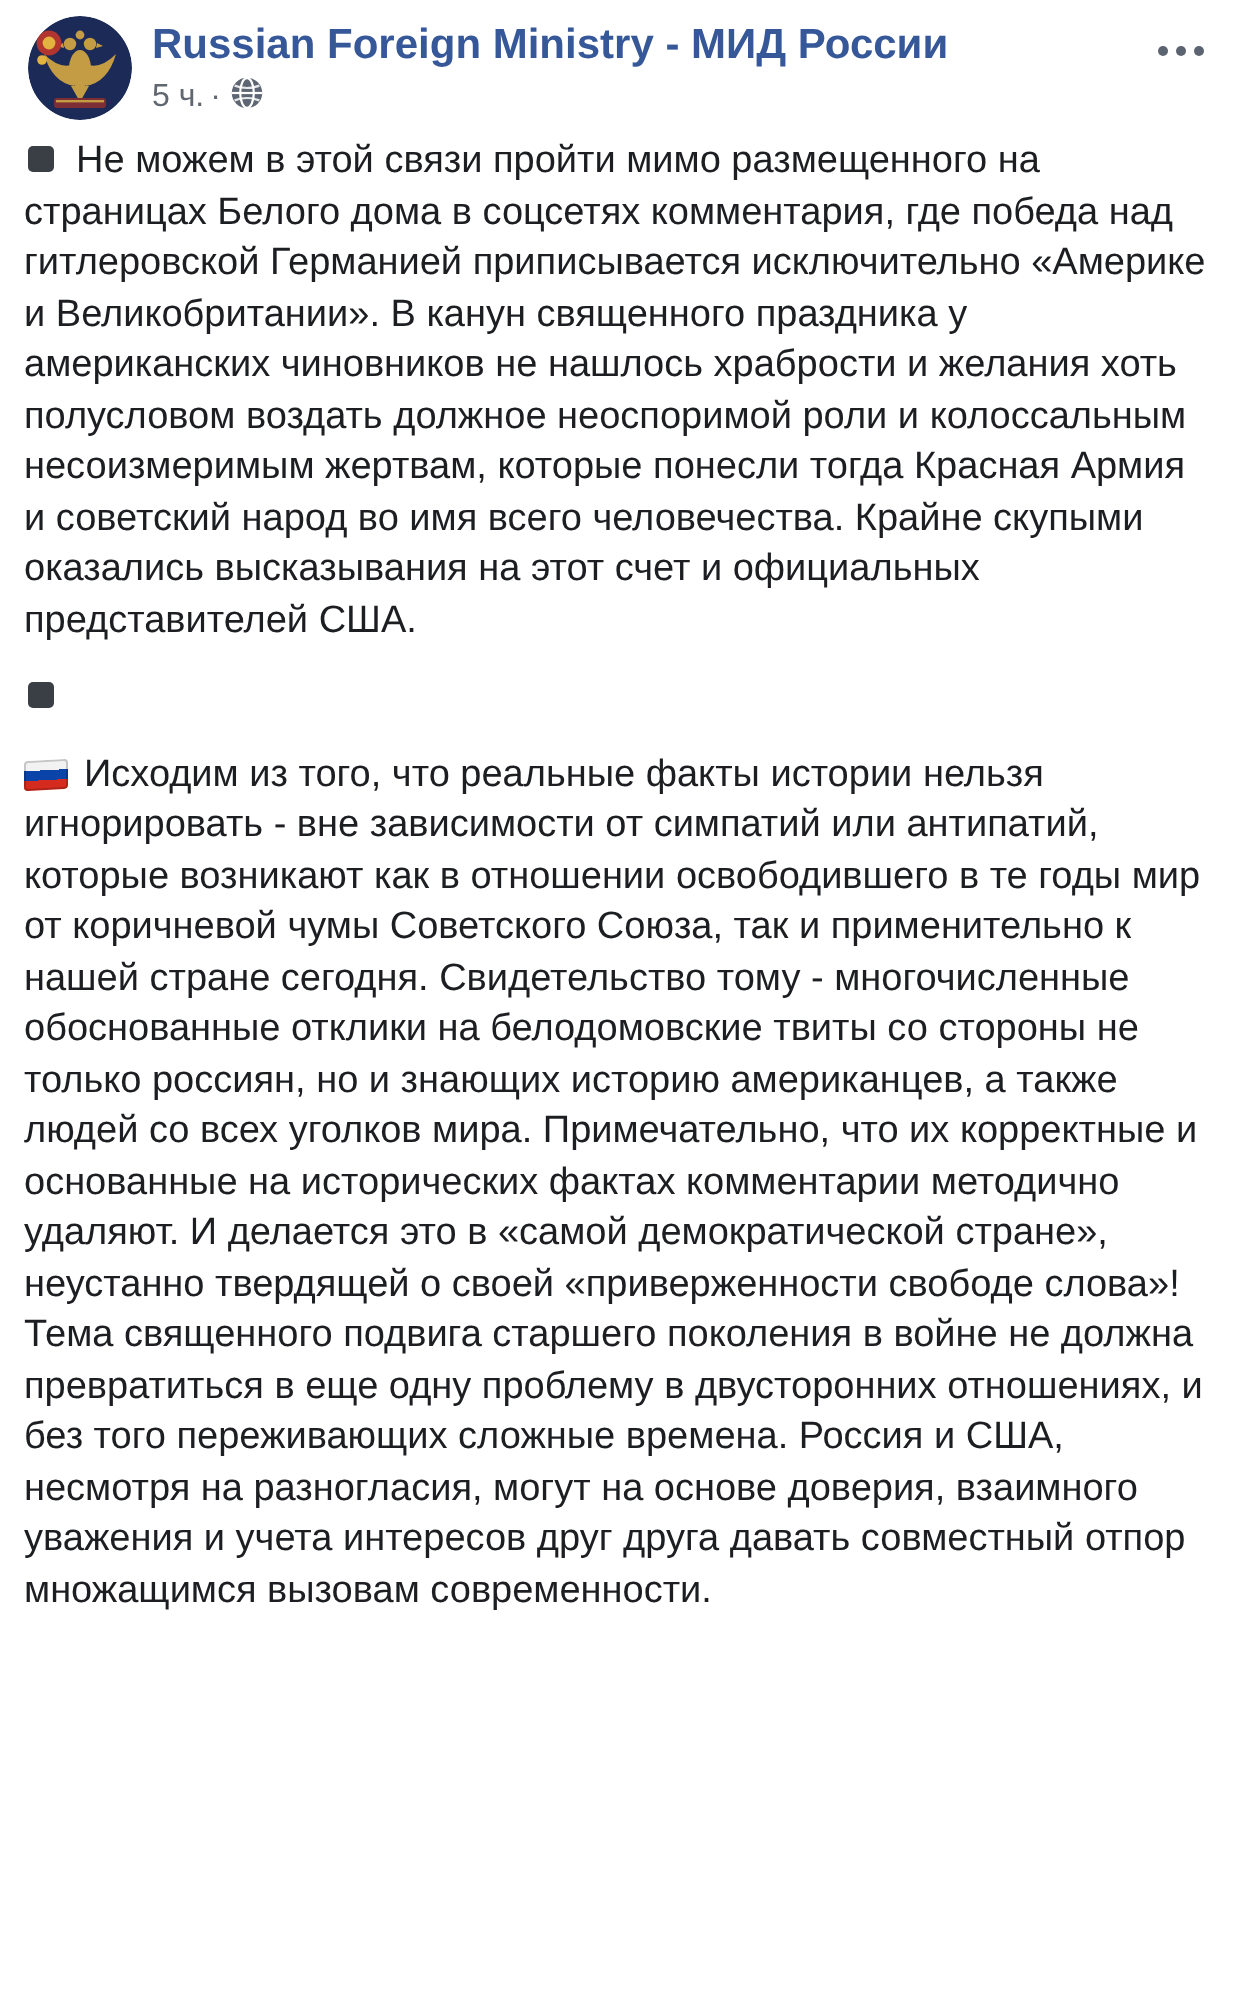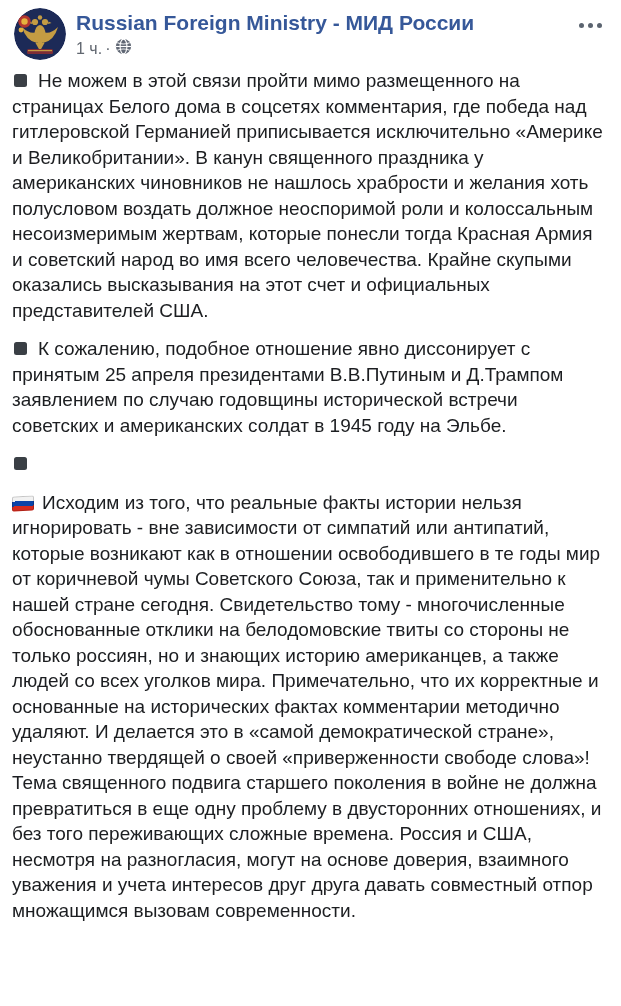--- a/index.html
+++ b/index.html
@@ -60,21 +60,21 @@
         <rect x="14" y="42" width="24" height="1.2" fill="#c49c43"></rect>
         <circle cx="10.5" cy="13.5" r="6.2" fill="#b23530"></circle>
         <circle cx="10.5" cy="13.5" r="3.2" fill="#e4b23e"></circle>
         <circle cx="7" cy="22" r="2.4" fill="#e4b23e"></circle>
       </svg>
     </div>
 
     <div class="hmeta">
       <a class="author">Russian Foreign Ministry - МИД России</a>
       <div class="subrow">
-        <span>1 ч.</span>
+        <span>5 ч.</span>
         <span class="sep">·</span>
         <span class="globe">
           <svg width="17" height="17" viewBox="0 0 17 17">
             <circle cx="8.5" cy="8.5" r="7.6" fill="#5f6673"></circle>
             <g stroke="#ffffff" stroke-width="1.1" fill="none">
               <path d="M1 8.5 H16"></path>
               <ellipse cx="8.5" cy="8.5" rx="3.4" ry="7.4"></ellipse>
               <path d="M2.3 4.8 Q8.5 7.2 14.7 4.8" opacity="0.85"></path>
               <path d="M2.3 12.2 Q8.5 9.8 14.7 12.2" opacity="0.85"></path>
             </g>
@@ -85,18 +85,17 @@
 
     <div class="menu-dots">
       <i></i>
         <i></i>
         <i></i>
     </div>
   </div>
 
   <div class="body">
       <p><span class="bullet b-black-square"></span><span>Не можем в этой связи пройти мимо размещенного на страницах Белого дома в соцсетях комментария, где победа над гитлеровской Германией приписывается исключительно «Америке и Великобритании». В канун священного праздника у американских чиновников не нашлось храбрости и желания хоть полусловом воздать должное неоспоримой роли и колоссальным несоизмеримым жертвам, которые понесли тогда Красная Армия и советский народ во имя всего человечества. Крайне скупыми оказались высказывания на этот счет и официальных представителей США.</span></p>
-      <p><span class="bullet b-black-square"></span><span>К сожалению, подобное отношение явно диссонирует с принятым 25 апреля президентами В.В.Путиным и Д.Трампом заявлением по случаю годовщины исторической встречи советских и американских солдат в 1945 году на Эльбе.</span></p>
       <p><span class="bullet b-black-square"></span></p>
       <p><span class="bullet b-ru-flag"></span><span>Исходим из того, что реальные факты истории нельзя игнорировать - вне зависимости от симпатий или антипатий, которые возникают как в отношении освободившего в те годы мир от коричневой чумы Советского Союза, так и применительно к нашей стране сегодня. Свидетельство тому - многочисленные обоснованные отклики на белодомовские твиты со стороны не только россиян, но и знающих историю американцев, а также людей со всех уголков мира. Примечательно, что их корректные и основанные на исторических фактах комментарии методично удаляют. И делается это в «самой демократической стране», неустанно твердящей о своей «приверженности свободе слова»! Тема священного подвига старшего поколения в войне не должна превратиться в еще одну проблему в двусторонних отношениях, и без того переживающих сложные времена. Россия и США, несмотря на разногласия, могут на основе доверия, взаимного уважения и учета интересов друг друга давать совместный отпор множащимся вызовам современности.</span></p>
     </div>
 
 </div>
 
 </body></html>

